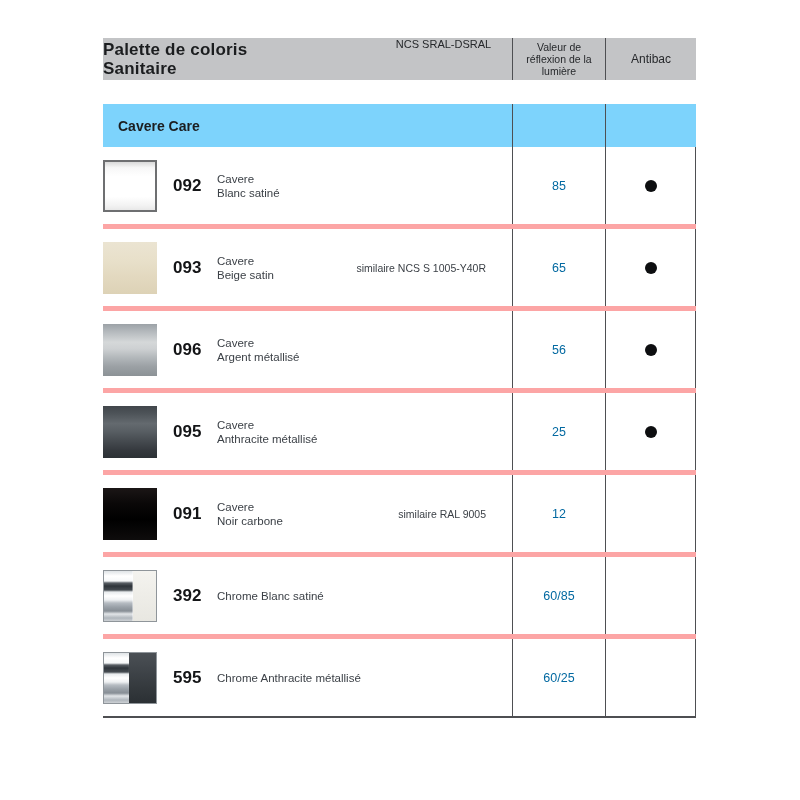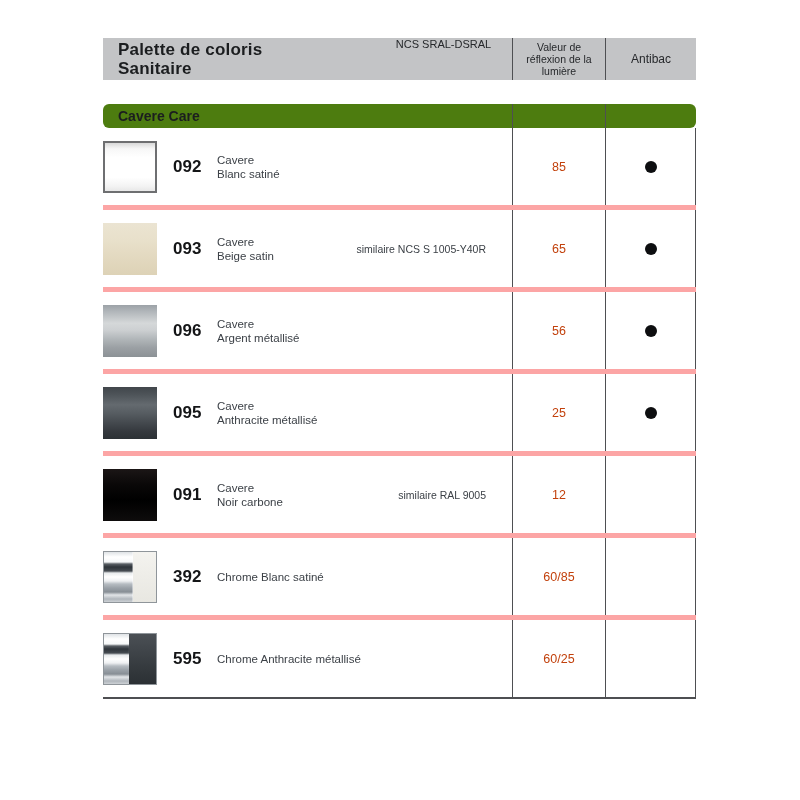--- a/index.html
+++ b/index.html
@@ -7,21 +7,21 @@
     width:800px; height:800px; position:relative; overflow:hidden;
     background:#ffffff;
     font-family:"Liberation Sans", sans-serif;
     color:#1b1d1f;
   }
   .palette-table { position:absolute; left:103px; top:38px; width:593px; }
 
   
   .header-band { display:flex; background:#c3c4c6; height:42px; }
   .hb-title {
-    width:272px; box-sizing:border-box; padding-left:15px;
+    width:272px; box-sizing:border-box; 
     display:flex; flex-direction:column; justify-content:center;
     font-weight:bold; font-size:17px; line-height:19px; color:#1b1d1f;
     letter-spacing:0.2px;
   }
   .hb-standards {
     flex:1; display:flex; justify-content:center;
     font-size:11px; line-height:13px; color:#26282b;
   }
   .hb-col2 {
     width:93px; box-sizing:border-box; border-left:1px solid #4e4f52;
@@ -30,40 +30,40 @@
   }
   .hb-col3 {
     width:91px; box-sizing:border-box; border-left:1px solid #4e4f52;
     display:flex; align-items:center; justify-content:center;
     font-size:12px; color:#26282b;
   }
 
   .gap { height:24px; }
 
   
-  .care-band { display:flex; background:#4d7c0f; height:24px;border-radius:6px; }
+  .care-band { display:flex; background:#7dd3fc; height:43px; }
   .care-title {
     flex:1; padding-left:15px; display:flex; align-items:center;
     font-weight:bold; font-size:14px; color:#1b1d1f;
   }
   .care-col2 { width:93px; box-sizing:border-box; border-left:1px solid #4e4f52; }
   .care-col3 { width:91px; box-sizing:border-box; border-left:1px solid #4e4f52; }
 
   
   .row { display:flex; height:77px; border-bottom:5px solid #fca5a5; }
   .row:last-child { border-bottom:2px solid #4e4f52; }
   .row-main { width:409px; box-sizing:border-box; display:flex; align-items:center; }
   .cell-swatch { width:70px; display:flex; align-items:center; }
   .cell-code { width:44px; font-weight:bold; font-size:17px; color:#141517; }
   .cell-name { flex:1; font-size:11.5px; line-height:14px; color:#3c4147; }
   .cell-similar { font-size:10.5px; color:#3c4147; margin-right:26px; white-space:nowrap; }
   .cell-val {
     width:93px; box-sizing:border-box; border-left:1px solid #4e4f52;
     display:flex; align-items:center; justify-content:center;
-    font-size:12.5px; color:#c2410c;
+    font-size:12.5px; color:#0369a1;
   }
   .cell-anti {
     width:91px; box-sizing:border-box;
     border-left:1px solid #4e4f52; border-right:1px solid #4e4f52;
     display:flex; align-items:center; justify-content:center;
   }
   .dot { width:12px; height:12px; border-radius:50%; background:#0d0e10; }
 
   
   .sw { width:54px; height:52px; box-sizing:border-box; }

